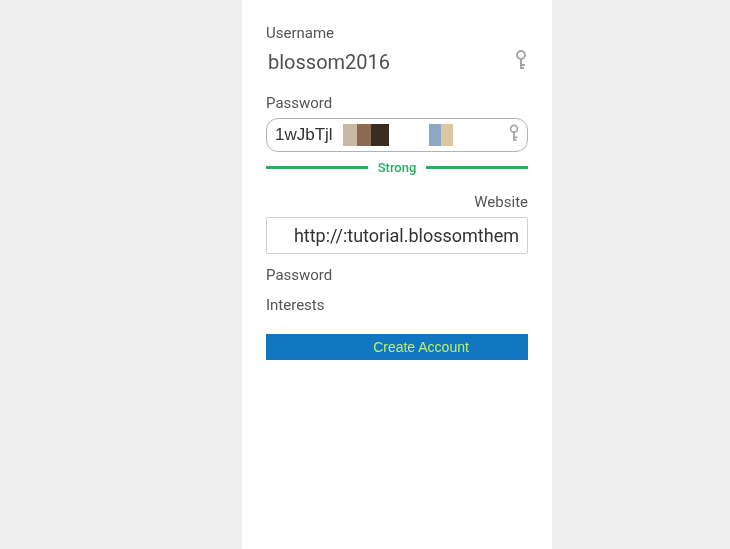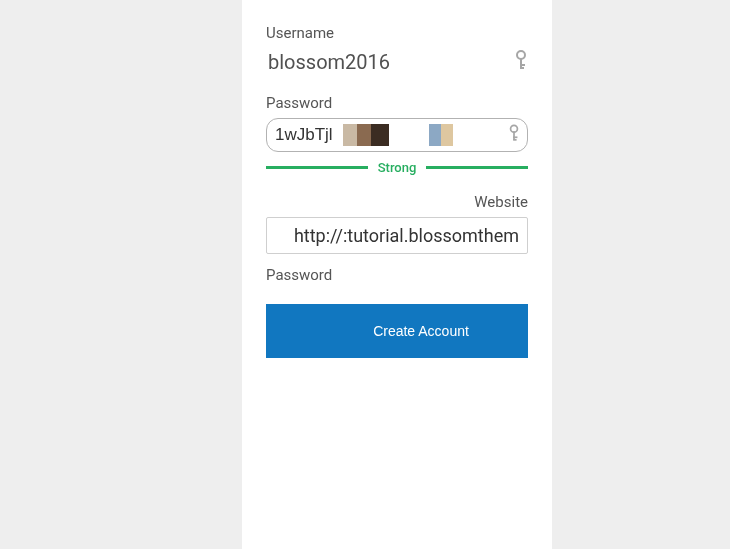--- a/index.html
+++ b/index.html
@@ -108,23 +108,23 @@
       height: 3px;
       background: #27ae60;
     }
     .strength-label {
       font-size: 13px;
       color: #27ae60;
       font-weight: 500;
     }
     .submit-btn {
       width: 100%;
-      height: 54px;
+      height: 26px;
       background: #1177c0;
-      color: #ffffff;
+      color: #bef264;
       border: none;
       font-size: 14px;
       font-weight: 400;
       cursor: pointer;
       margin-top: 8px;
       padding-left: 48px;
     }
     .mt16 { margin-top: 4px; text-align: right; }
   </style>
 </head>
@@ -187,18 +187,19 @@
 
   
   <div class="field-group">
     <label class="field-label">Password</label>
   </div>
 
   
 
   
   <div class="field-group">
+    <label class="field-label">Interests</label>
   </div>
 
   
   <button class="submit-btn">Create Account</button>
 
 </div>
 
 </body></html>

